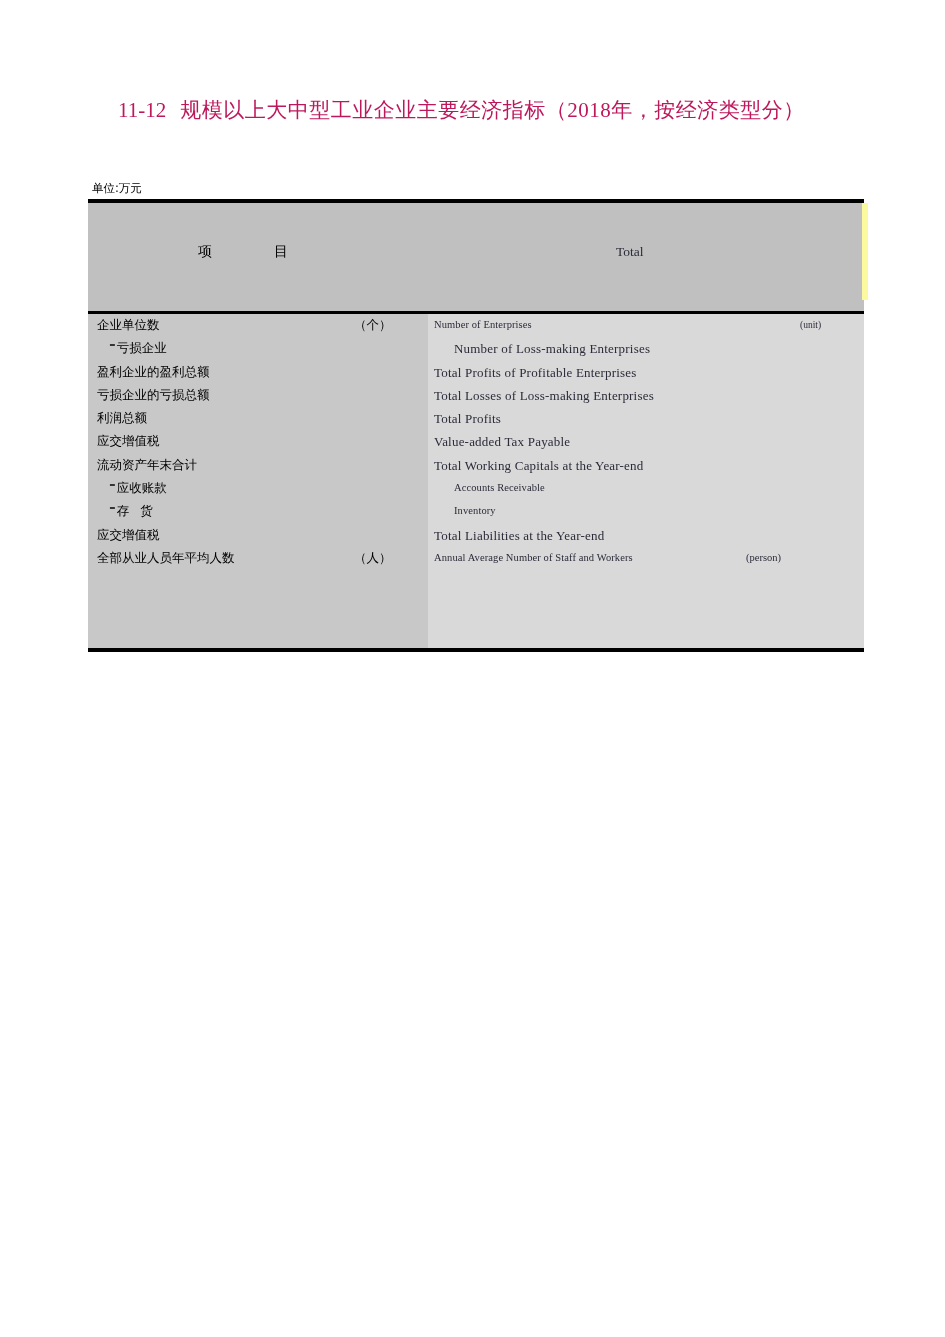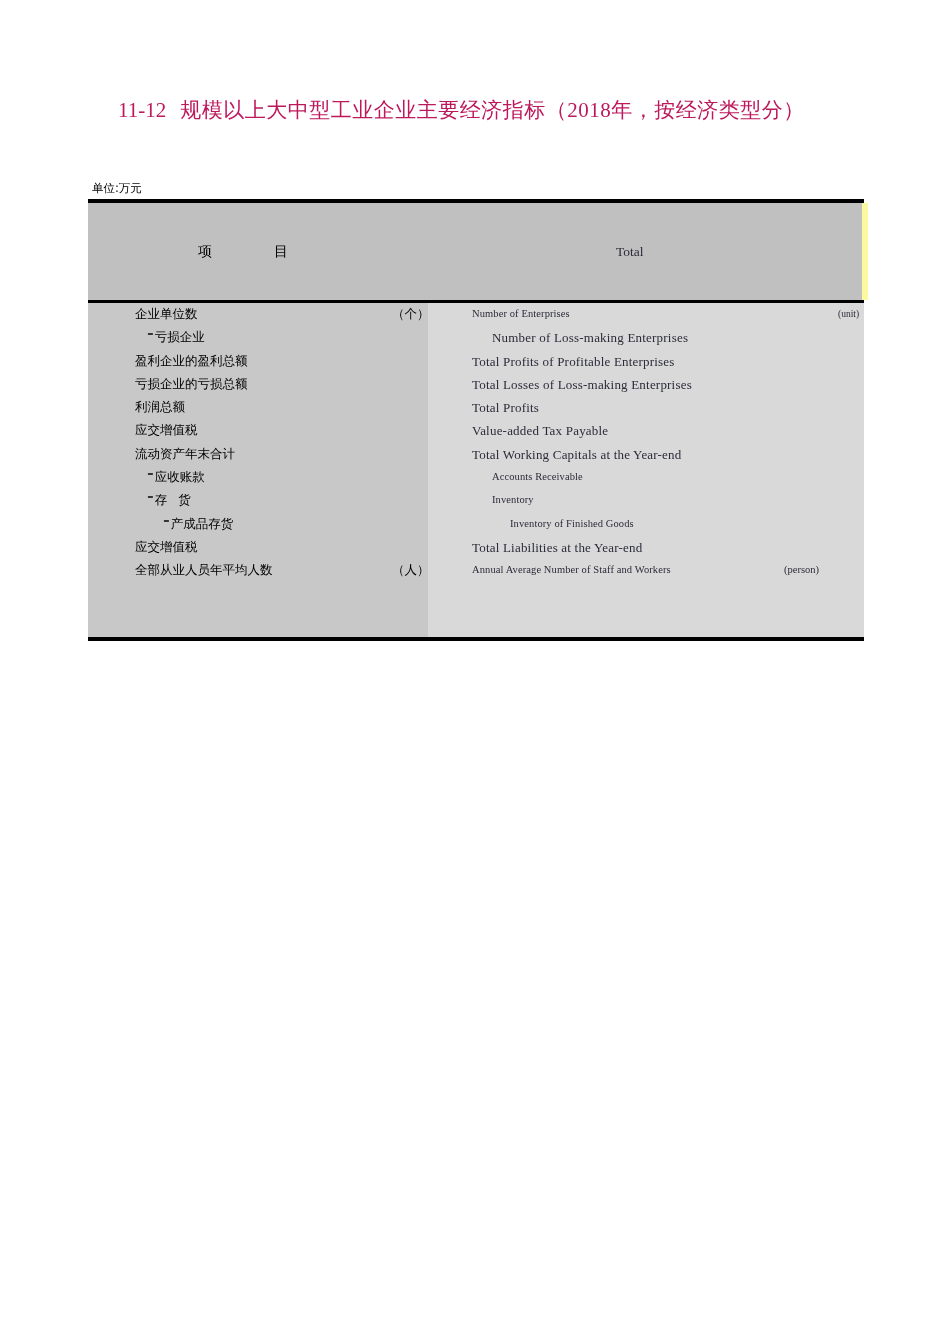--- a/index.html
+++ b/index.html
@@ -63,21 +63,21 @@
   }
   .rule-bottom {
     height: 4px;
     background: #000000;
     width: 776px;
   }
 
   
   .thead {
     position: relative;
-    height: 97px;
+    height: 108px;
     width: 776px;
     background: #c0c0c0;
   }
   .thead .yellow-edge {
     position: absolute;
     right: -4px;
     top: 0;
     width: 6px;
     height: 97px;
     background: #fbfaa0;
@@ -120,21 +120,20 @@
   .rows {
     position: absolute;
     left: 0;
     top: 0;
     width: 776px;
   }
   .row {
     position: relative;
     height: 23.3px;
     width: 776px;
-    margin-left: 38px;
   }
   .cell-cn {
     position: absolute;
     left: 9px;
     top: 3px;
     font-family: "DejaVu Sans", sans-serif;
     font-size: 12.5px;
     color: #000000;
     white-space: nowrap;
   }
@@ -244,24 +243,20 @@
         </div>
         <div class="row">
           <div class="cell-cn ind1"><span class="marker">═</span><span>应收账款</span></div>
           <div class="cell-en small ind1">Accounts Receivable</div>
         </div>
         <div class="row">
           <div class="cell-cn ind1"><span class="marker">═</span><span>存<span class="sp"></span>货</span></div>
           <div class="cell-en small ind1">Inventory</div>
         </div>
         <div class="row">
-          <div class="cell-cn ind2"><span class="marker">═</span><span>产成品存货</span></div>
-          <div class="cell-en small ind2">Inventory of Finished Goods</div>
-        </div>
-        <div class="row">
           <div class="cell-cn"><span>应交增值税</span></div>
           <div class="cell-en">Total Liabilities at the Year-end</div>
         </div>
         <div class="row">
           <div class="cell-cn"><span>全部从业人员年平均人数</span></div>
           <div class="cell-unit-cn">（人）</div>
           <div class="cell-en small">Annual Average Number of Staff and Workers</div>
           <div class="cell-unit-en person">(person)</div>
         </div>
       </div>

